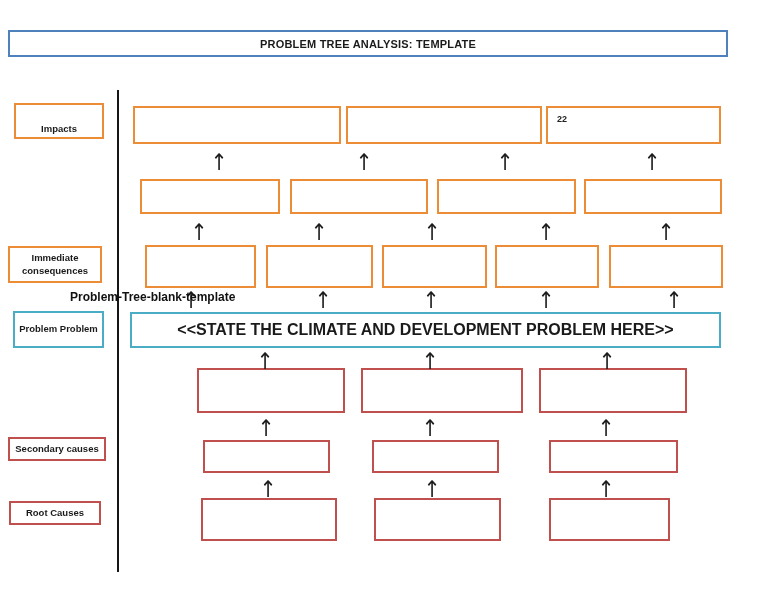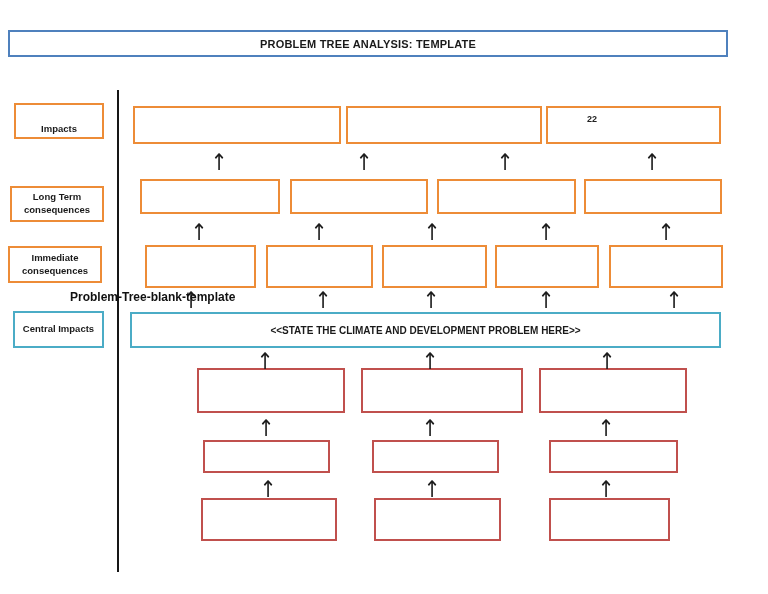--- a/index.html
+++ b/index.html
@@ -18,22 +18,22 @@
     position:absolute;box-sizing:border-box;display:flex;align-items:center;justify-content:center;
     text-align:center;font-size:9.5px;font-weight:600;line-height:1.35;padding:1px 2px;background:#fff;
   }
   .obd{border:2px solid #ED8C37;}
   .rbd{border:2px solid #C0504D;}
   .tbd{border:2px solid #4BACC6;}
   .box{position:absolute;box-sizing:border-box;background:#fff;}
   .obox{border:2px solid #ED8C37;}
   .rbox{border:2px solid #C0504D;}
   .tbox{border:2px solid #4BACC6;display:flex;align-items:center;justify-content:center;
-        font-weight:700;font-size:10px;}
-  .cellval{display:block;padding:6px 0 0 9px;font-weight:700;font-size:9px;color:#222;margin-left:30px;}
+        font-weight:700;font-size:16px;}
+  .cellval{display:block;padding:6px 0 0 9px;font-weight:700;font-size:9px;color:#222;}
   .filename{
     position:absolute;left:70px;top:290px;font-weight:700;font-size:12px;color:#111;z-index:5;white-space:nowrap;
   }
   .arrow{
     position:absolute;width:18px;text-align:center;font-style:normal;
     font-size:20px;line-height:20px;color:#1c1c1c;
     transform:scaleY(1.15);transform-origin:center top;
     font-family:"DejaVu Sans", sans-serif;z-index:2;
   }
 </style>
@@ -44,28 +44,31 @@
 
   <div class="title-box">
     <span>PROBLEM TREE ANALYSIS: TEMPLATE</span>
   </div>
 
   <div class="vline"></div>
 
   <div class="label obd" style="left:14px;top:103px;width:90px;height:36px;align-items:flex-end;">
     <span>Impacts</span>
   </div>
-  <div class="label obd" style="left:10px;top:186px;width:94px;height:36px;">
-    <span>Long Term consequences</span>
-  </div>
   <div class="label obd" style="left:8px;top:246px;width:94px;height:37px;">
     <span>Immediate consequences</span>
   </div>
   <div class="label tbd" style="left:13px;top:311px;width:91px;height:37px;">
-    <span>Central Impacts</span>
+    <span>Problem Problem</span>
+  </div>
+  <div class="label rbd" style="left:8px;top:437px;width:98px;height:24px;">
+    <span>Secondary causes</span>
+  </div>
+  <div class="label rbd" style="left:9px;top:501px;width:92px;height:24px;">
+    <span>Root Causes</span>
   </div>
 
   <div class="box obox" style="left:133px;top:106px;width:208px;height:38px;"></div>
   <div class="box obox" style="left:346px;top:106px;width:196px;height:38px;"></div>
   <div class="box obox" style="left:546px;top:106px;width:175px;height:38px;">
     <span class="cellval">22</span>
   </div>
 
   <i class="arrow" style="left:210px;top:150px;">↑</i>
   <i class="arrow" style="left:355px;top:150px;">↑</i>

